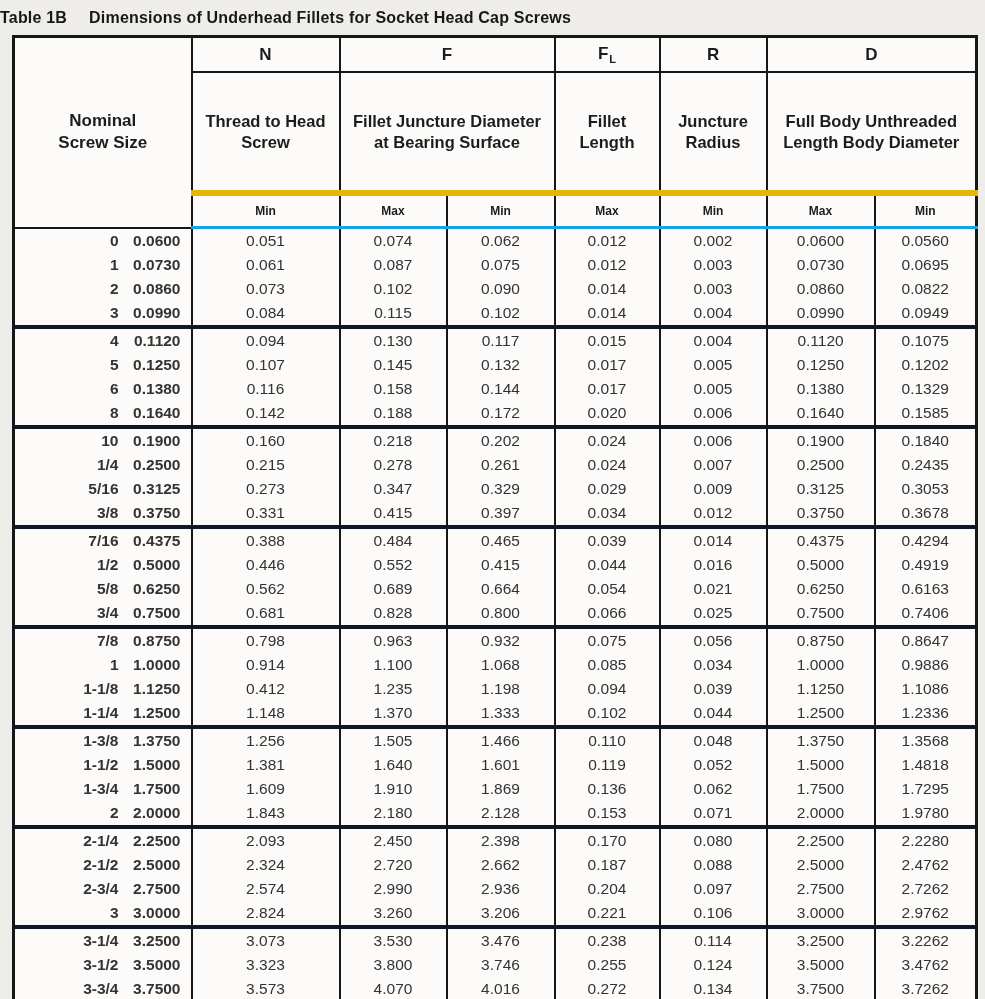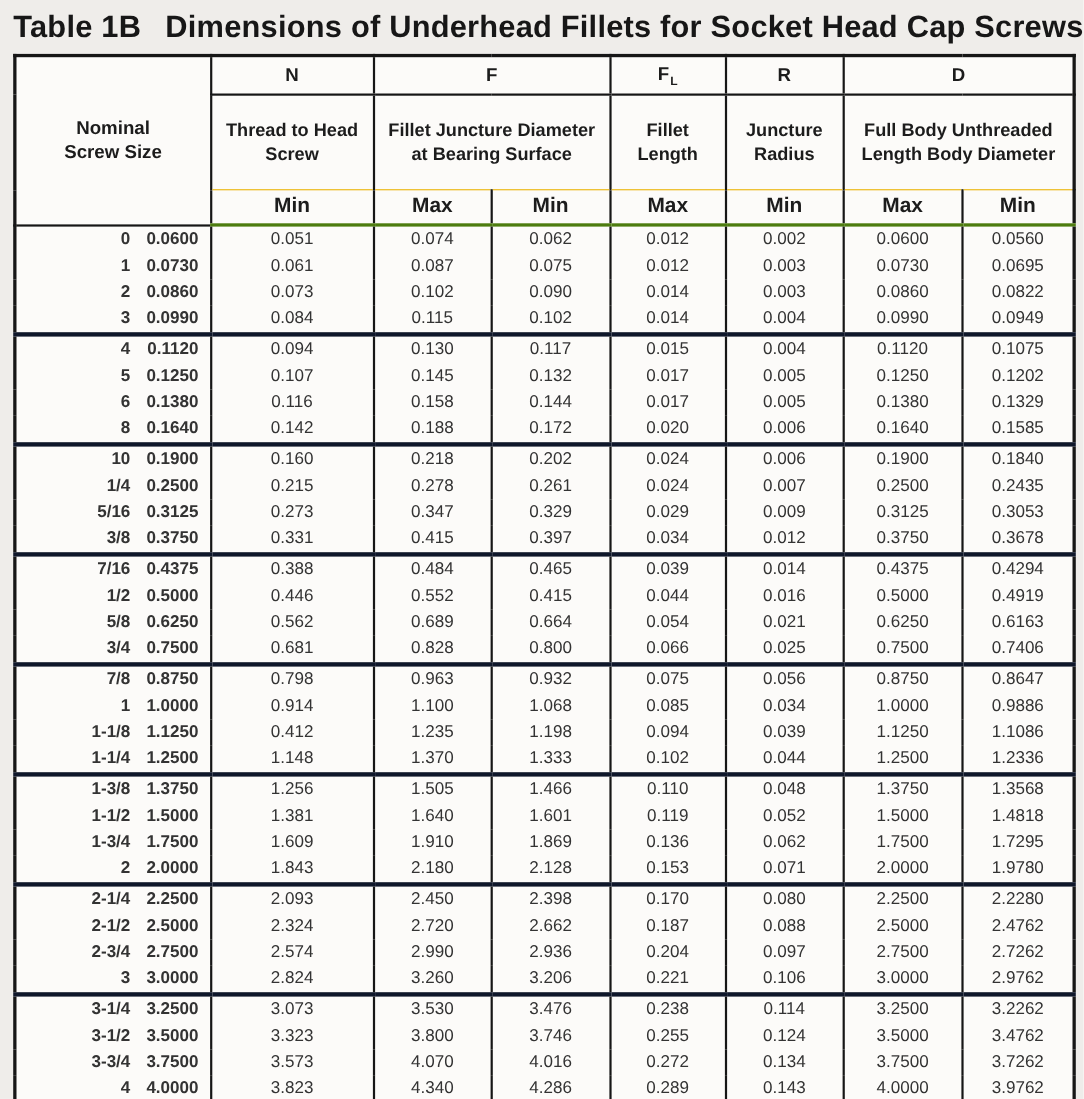--- a/index.html
+++ b/index.html
@@ -5,24 +5,24 @@
   html, body { margin: 0; padding: 0; }
   body {
     width: 985px; height: 999px;
     background: #efedea;
     font-family: "Liberation Sans", sans-serif;
     -webkit-font-smoothing: antialiased;
   }
   .page { position: relative; width: 985px; height: 999px; overflow: hidden; }
 
   .title {
-    text-align: right;
+    text-align: left;
     padding-top: 9px;
     font-weight: bold;
-    font-size: 28px;
+    font-size: 16px;
     color: #171717;
     letter-spacing: 0.2px;
     white-space: nowrap;
   }
   .title .t-gap { display: inline-block; width: 22px; }
 
   table.dim-table {
     border-collapse: collapse;
     table-layout: fixed;
     margin: 8px 0 0 12px;
@@ -37,22 +37,22 @@
   }
   .dim-table th.first, .dim-table td.nominal-cell { border-left: none; }
 
   thead th {
     font-weight: bold;
     color: #1c1c1c;
     text-align: center;
     vertical-align: middle;
   }
   tr.h1 th { height: 33px; font-size: 17px; border-bottom: 2px solid #161616; }
-  tr.h2 th { height: 85px; font-size: 16.5px; line-height: 21px; border-bottom: 1px solid #eab308; padding: 0 6px; }
-  tr.h3 th { height: 30px; font-size: 19px; border-bottom: 3px solid #4d7c0f; }
+  tr.h2 th { height: 85px; font-size: 16.5px; line-height: 21px; border-bottom: 6px solid #eab308; padding: 16px 6px; }
+  tr.h3 th { height: 30px; font-size: 12px; border-bottom: 3px solid #0ea5e9; }
   th.nominal {
     border-bottom: 3px solid #161616;
     font-size: 17px;
     line-height: 22px;
     padding: 0 30px;
   }
   tr.h1 th sub { font-size: 11px; vertical-align: -4px; margin-left: 1px; }
 
   tbody td {
     height: 24px;

